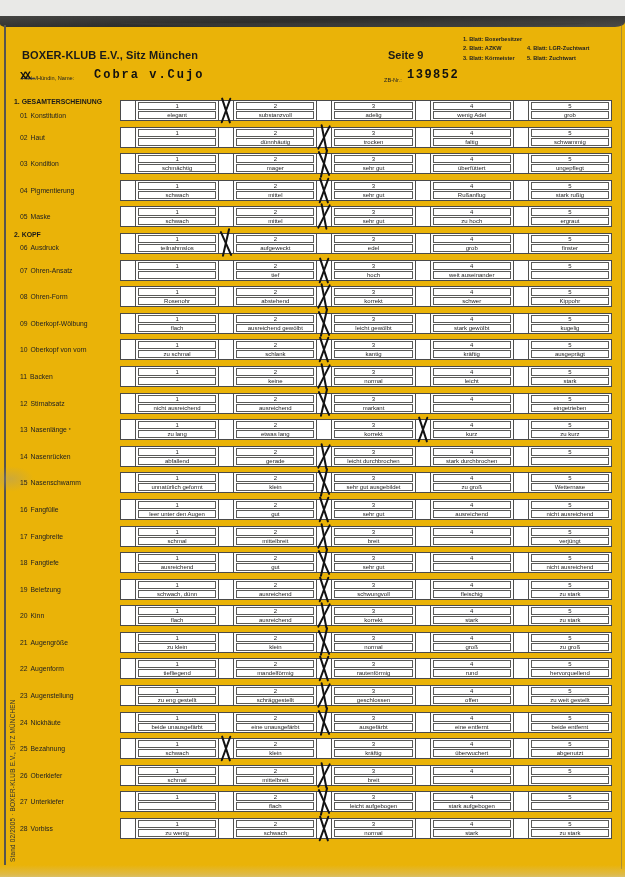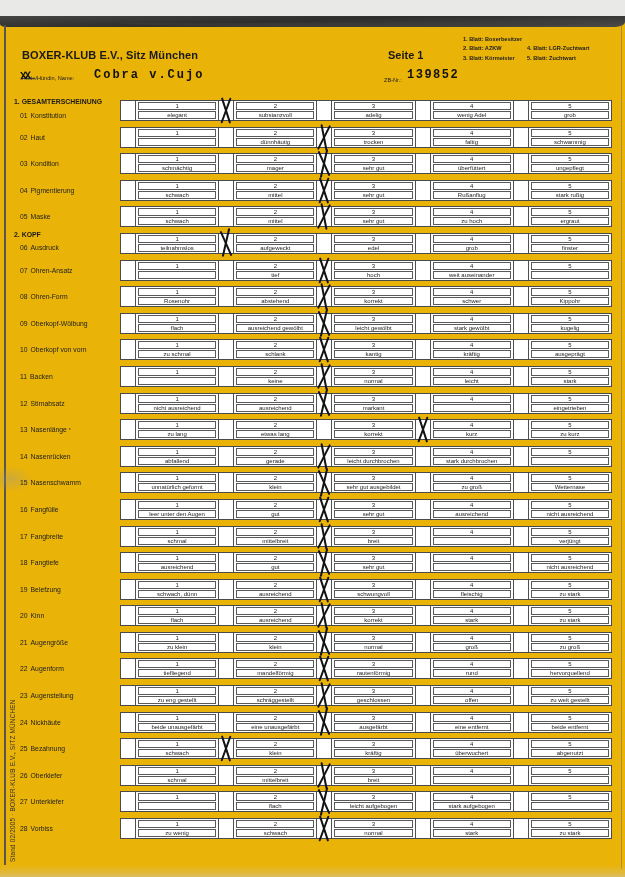--- a/index.html
+++ b/index.html
@@ -71,21 +71,21 @@
 <body>
 
 <div class="scan">
   <div class="edge-top"></div>
   <div class="edge-top2"></div>
   <div class="edge-left"></div>
   <div class="edge-right"></div>
   <div class="smudge"></div>
 
   <div class="club">BOXER-KLUB E.V., Sitz München</div>
-  <div class="page-no">Seite 1</div>
+  <div class="page-no">Seite 9</div>
 
   <div class="copies">
     <div class="copies-col">
         <span>1. Blatt: Boxerbesitzer</span>
         <span>2. Blatt: AZKW</span>
         <span>3. Blatt: Körmeister</span>
       </div>
     <div class="copies-col2">
         <span>4. Blatt: LGR-Zuchtwart</span>
         <span>5. Blatt: Zuchtwart</span>

